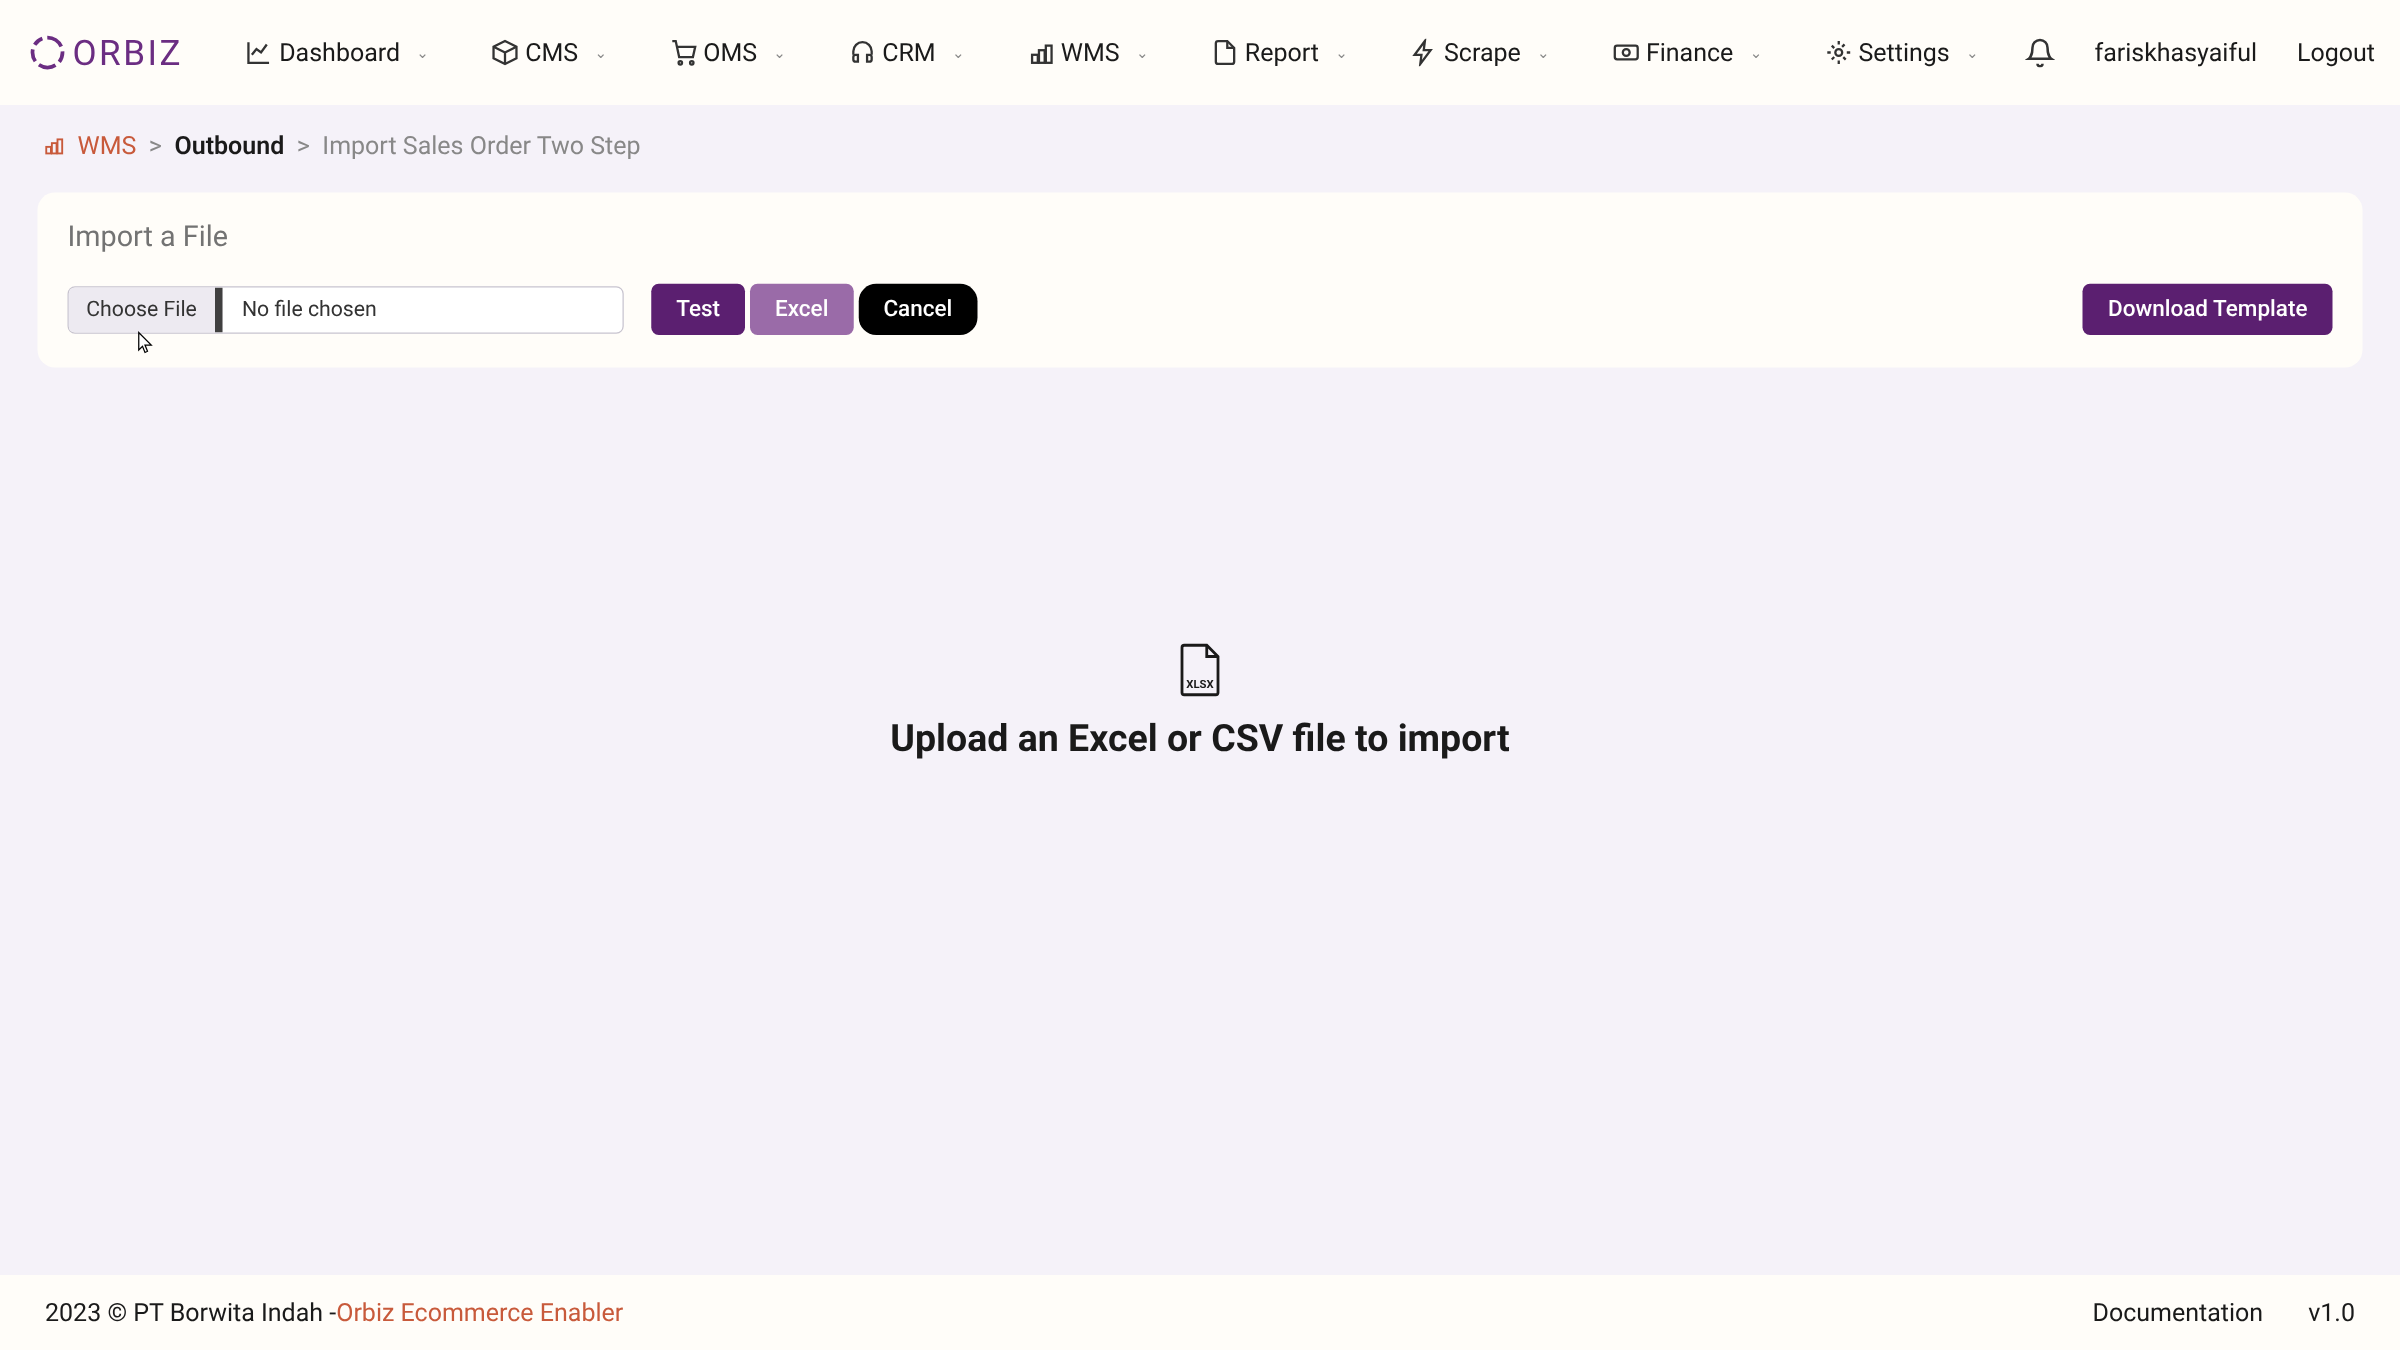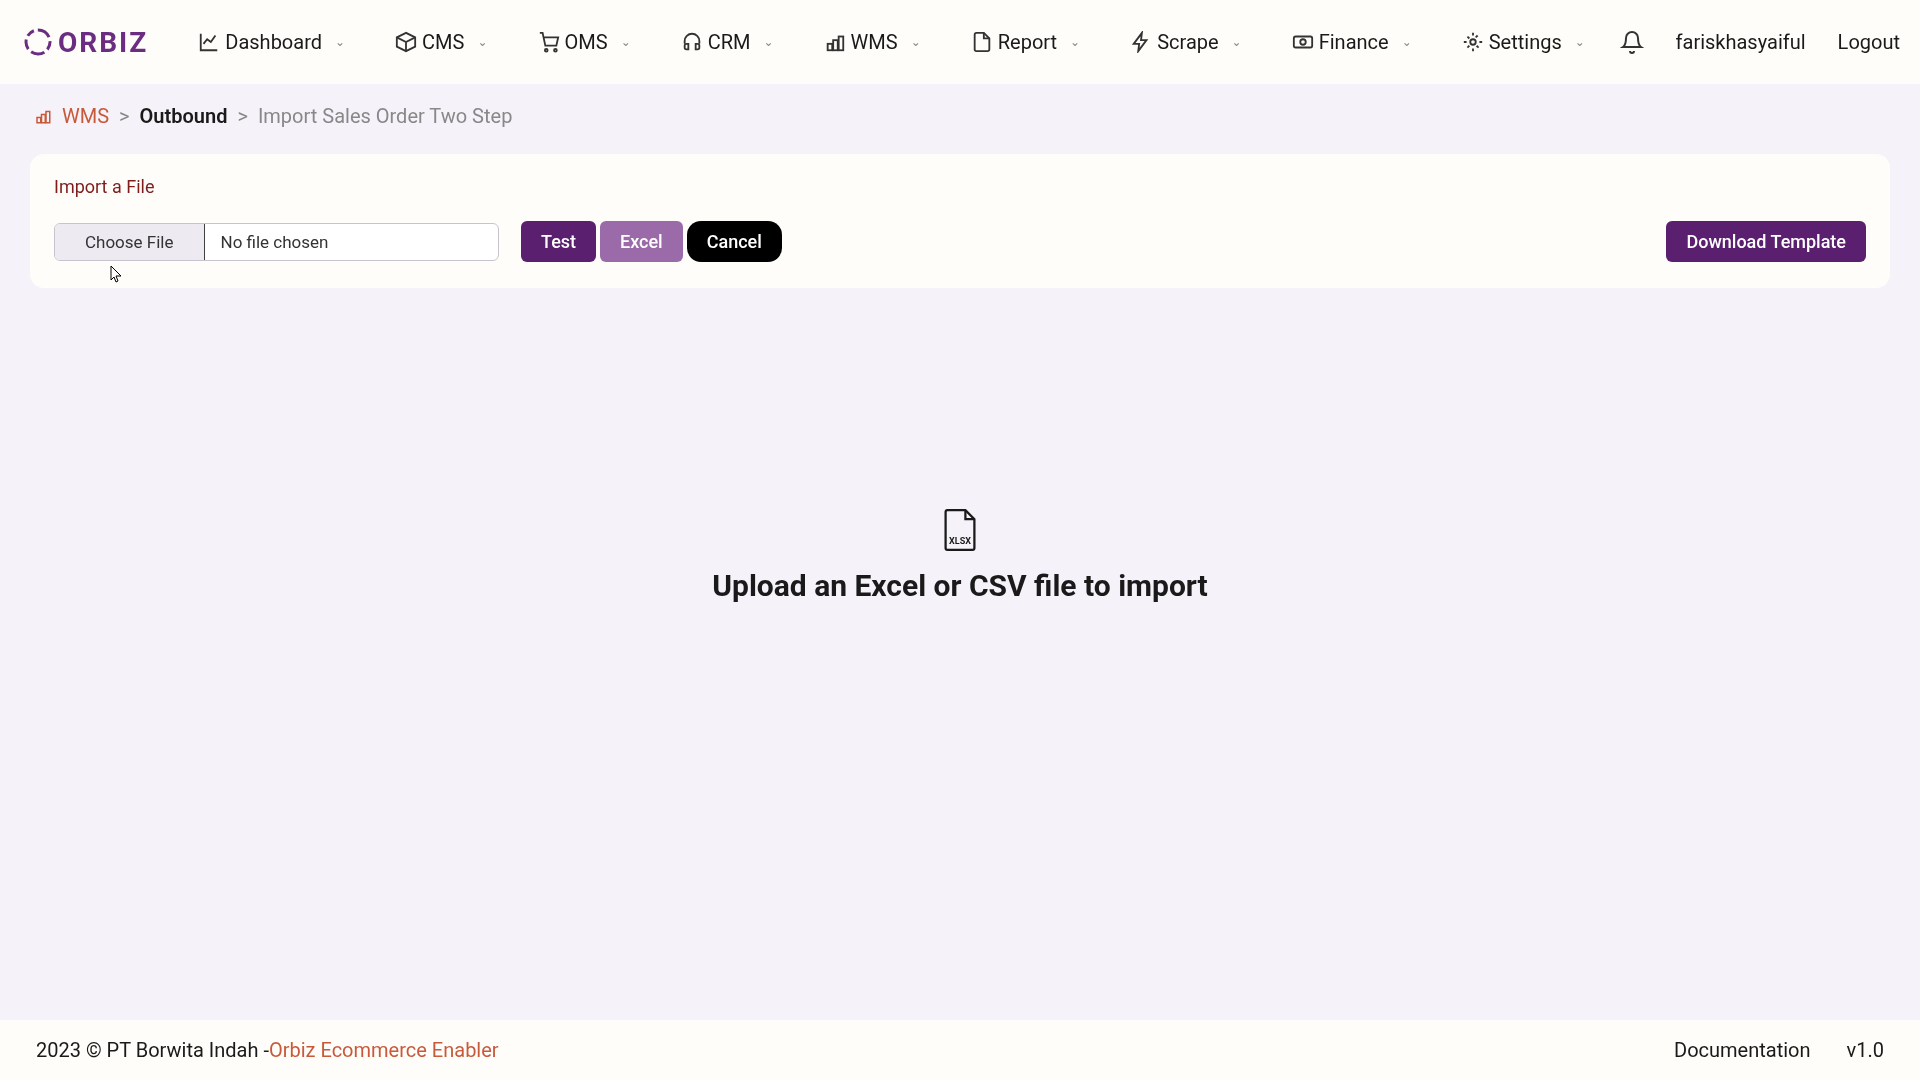--- a/index.html
+++ b/index.html
@@ -29,21 +29,21 @@
       margin-right: 50px;
     }
     .logo-circle {
       width: 32px;
       height: 32px;
       position: relative;
     }
     .logo-text {
       color: #6b2d82;
       font-size: 28px;
-      font-weight: 700;
+      font-weight: 400;
       letter-spacing: 2px;
     }
     .nav-items {
       display: flex;
       gap: 50px;
       flex: 1;
     }
     .nav-item {
       display: flex;
       align-items: center;
@@ -104,44 +104,44 @@
     .breadcrumb-current {
       color: #888;
     }
     .card {
       background: #fffdf9;
       margin: 14px 30px 0;
       border-radius: 14px;
       padding: 22px 24px 26px;
     }
     .card-title {
-      font-size: 18px;
-      color: #7f1d1d;
+      font-size: 23px;
+      color: #737373;
       margin-bottom: 24px;
     }
     .file-row {
       display: flex;
       align-items: center;
       gap: 22px;
     }
     .file-input-wrapper {
       display: flex;
       align-items: center;
       border: 1px solid #c8c4cf;
       border-radius: 6px;
       overflow: hidden;
       width: 445px;
       height: 38px;
       background: #fff;
     }
     .file-choose-btn {
       background: #edeaf1;
       border: none;
-      border-right: 1px solid #404040;
-      padding: 0 30px;
+      border-right: 6px solid #404040;
+      padding: 0 14px;
       height: 100%;
       font-size: 17px;
       color: #333;
       cursor: pointer;
     }
     .file-name {
       padding: 0 16px;
       font-size: 17px;
       color: #333;
     }

